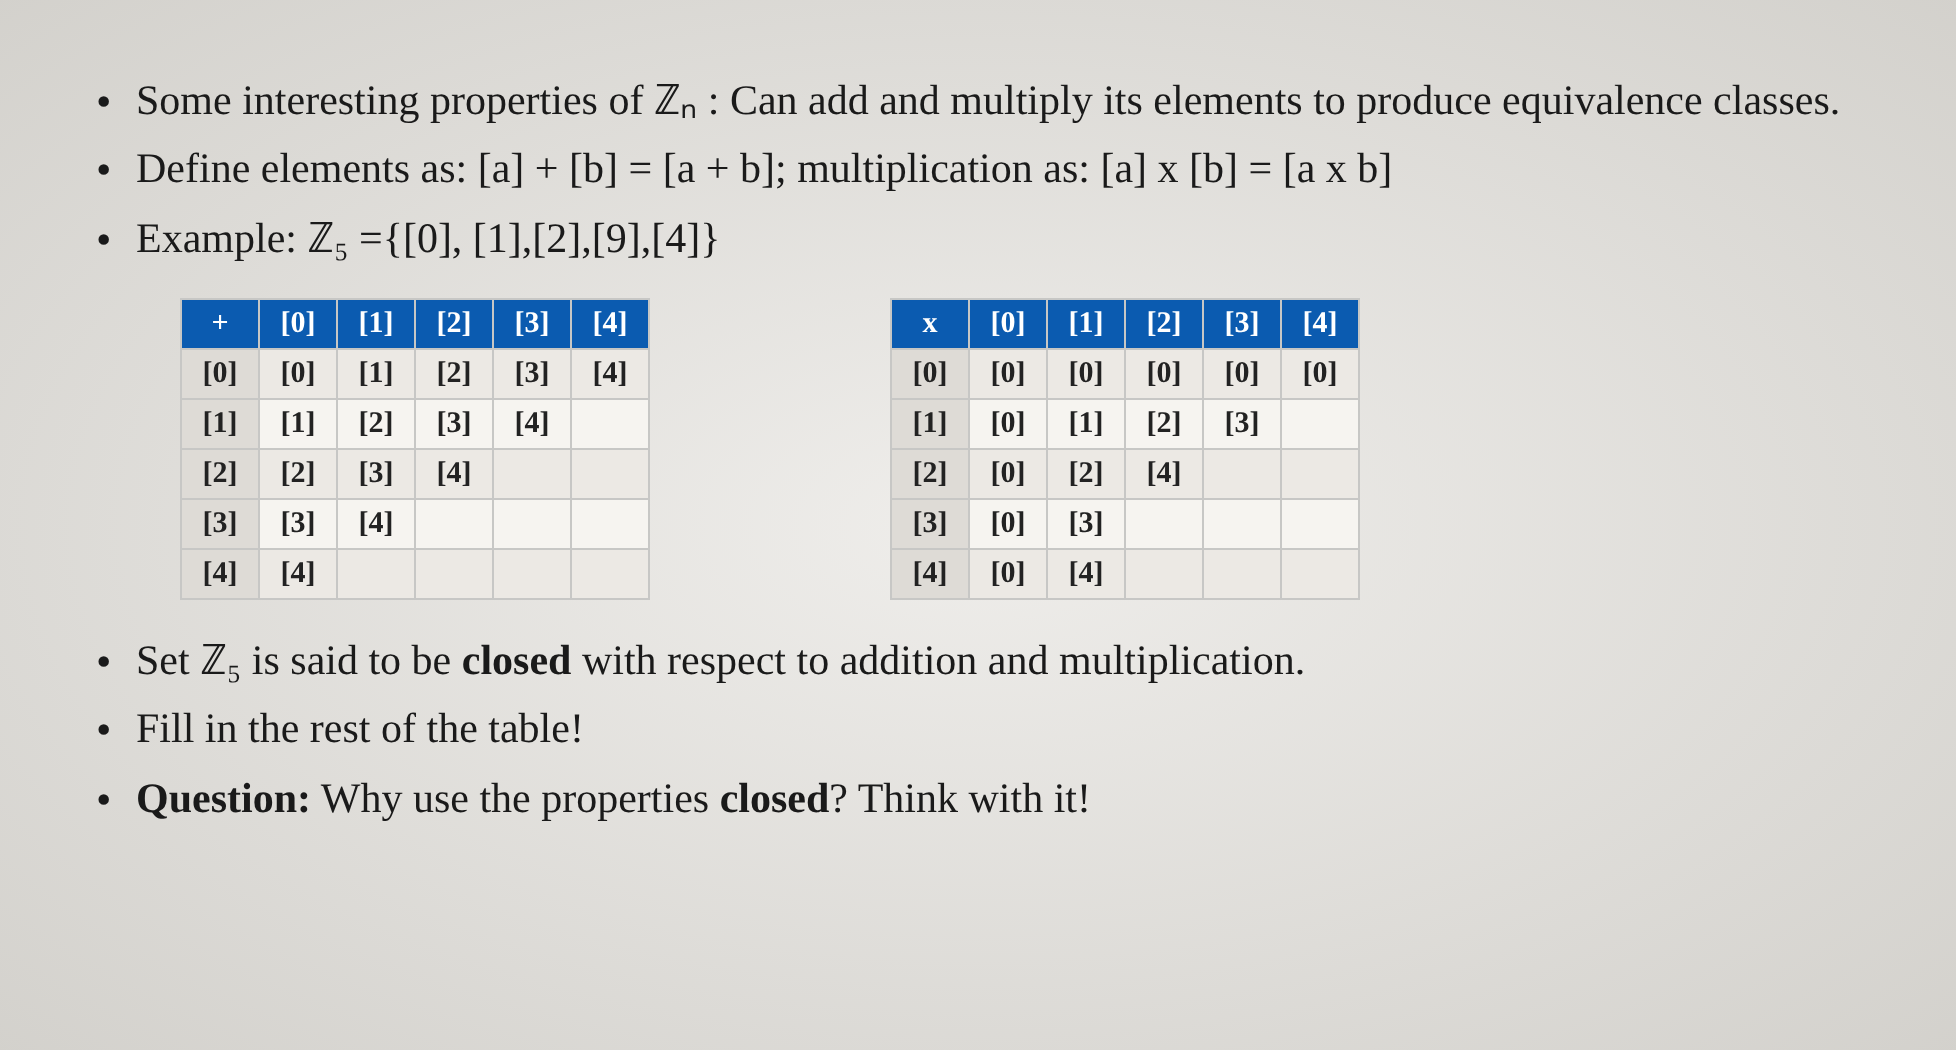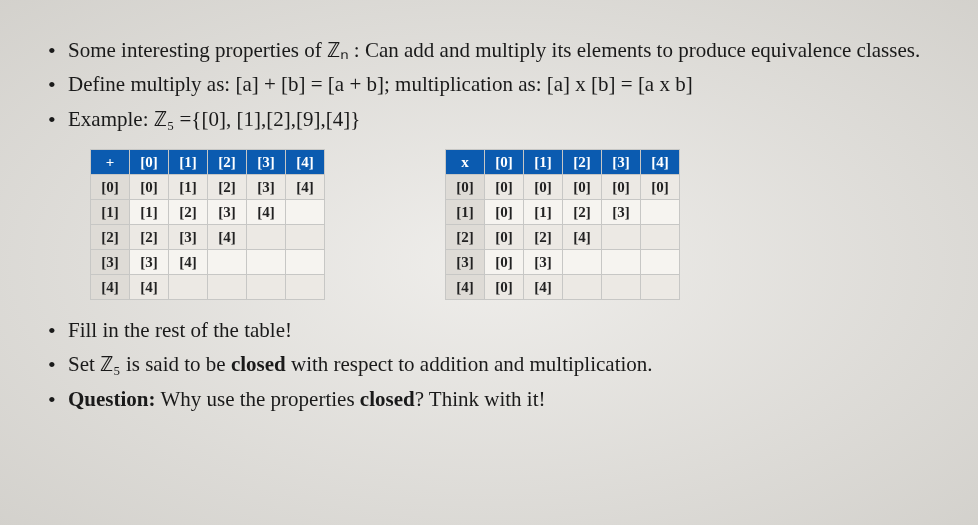--- a/index.html
+++ b/index.html
@@ -69,21 +69,21 @@
     background: #dedbd6 !important;
     font-weight: bold;
   }
   .bold { font-weight: bold; }
 </style>
 </head>
 <body>
 
 <ul class="bullets">
   <li>Some interesting properties of ℤₙ : Can add and multiply its elements to produce equivalence classes.</li>
-  <li>Define multiply as: [a] + [b] = [a + b]; multiplication as: [a] x [b] = [a x b]</li>
+  <li>Define elements as: [a] + [b] = [a + b]; multiplication as: [a] x [b] = [a x b]</li>
   <li>Example: ℤ₅ ={[0], [1],[2],[9],[4]}</li>
 </ul>
 
 <div class="tables-row">
 
   <table>
     <tbody>
         <tr>
       <th class="corner">+</th>
       <th>[0]</th>
@@ -184,20 +184,20 @@
       <td></td>
       <td></td>
       <td></td>
     </tr>
   </tbody>
     </table>
 
 </div>
 
 <ul class="bullets">
-  <li>Fill in the rest of the table!</li>
   <li>
     <span>Set ℤ₅ is said to be </span><span class="bold">closed</span><span> with respect to addition and multiplication.</span>
   </li>
+  <li>Fill in the rest of the table!</li>
   <li>
     <span class="bold">Question:</span><span> Why use the properties </span><span class="bold">closed</span><span>? Think with it!</span>
   </li>
 </ul>
 
 </body></html>

